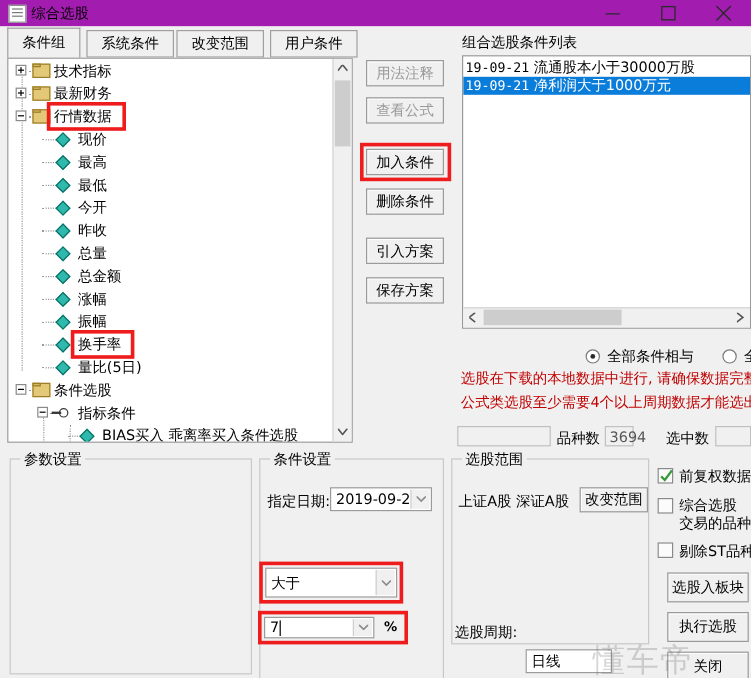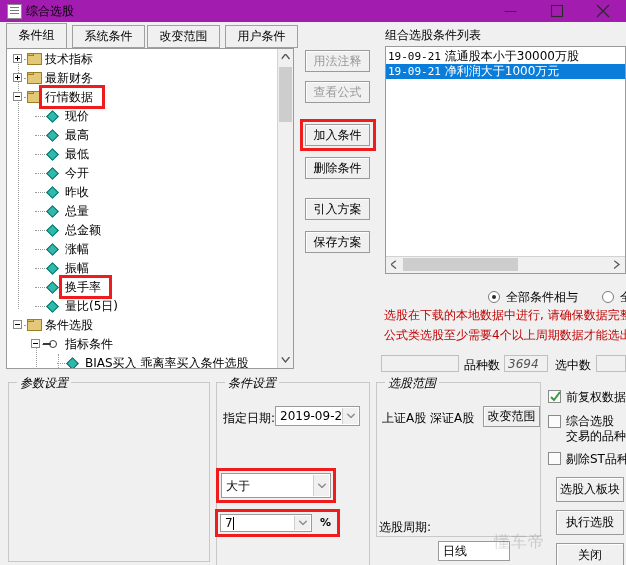--- a/index.html
+++ b/index.html
@@ -26,21 +26,21 @@
   .tab{position:absolute;top:3px;height:21px;line-height:20px;text-align:center;
        background:#f0f0f0;border:1px solid #a0a0a0;font-size:12px;cursor:default;}
   .tab.sel{top:1px;height:24px;line-height:23px;background:#f0f0f0;border-bottom-color:#f0f0f0;}
 
   
   .btn{position:absolute;background:#f0f0f0;border:1px solid #9a9a9a;
        font-size:12px;text-align:center;cursor:default;color:#000;box-sizing:border-box;
        box-shadow:inset 1px 1px 0 #fdfdfd;}
   .btn.dis{color:#9a9a9a;}
   .grp{position:absolute;border:1px solid #c8c8c8;box-sizing:border-box;}
-  .grp>.lab{position:absolute;top:-8px;left:8px;background:#f0f0f0;padding:0 3px;font-size:12px;font-style:italic;}
+  .grp>.lab{position:absolute;top:-8px;left:8px;background:#f0f0f0;padding:0 3px;font-size:12px;}
 
   
   .treebox{position:absolute;left:6px;top:48px;width:288px;height:321px;background:#fff;border:1px solid #9a9a9a;box-sizing:border-box;overflow:hidden;}
   .tnode{position:absolute;height:19px;line-height:19px;white-space:nowrap;font-size:12px;cursor:default;}
   .exp{position:absolute;width:9px;height:9px;border:1px solid #8a8a8a;background:#fff;box-sizing:border-box;}
   .exp b{position:absolute;left:1px;top:3px;width:5px;height:1px;background:#000;}
   .exp i{position:absolute;left:3px;top:1px;width:1px;height:5px;background:#000;}
   .folder{position:absolute;width:15px;height:12px;}
   .folder .bk{position:absolute;left:0;top:0;width:15px;height:12px;background:#e3c878;border:1px solid #9b7d2a;box-sizing:border-box;}
   .folder .tb{position:absolute;left:0;top:0;width:7px;height:3px;background:#d8b85e;border:1px solid #9b7d2a;box-sizing:border-box;}
@@ -81,21 +81,21 @@
   .combo .arw svg{position:absolute;left:50%;top:50%;transform:translate(-50%,-50%);}
   .caret{position:absolute;width:1px;background:#000;}
 
   
   .hl{position:absolute;border:3px solid #ee1c1c;box-sizing:border-box;pointer-events:none;}
 
   
   .sfield{position:absolute;background:#f0f0f0;border:1px solid #c0c0c0;box-sizing:border-box;}
 
   .wm{position:absolute;left:494px;top:532px;width:132px;height:30px;
-      font-size:16px;color:rgba(120,120,120,.30);letter-spacing:1px;
+      font-size:27px;color:rgba(120,120,120,.30);letter-spacing:1px;
       font-family:"DejaVu Sans","Liberation Sans",sans-serif;white-space:nowrap;pointer-events:none;}
 </style>
 </head>
 <body>
 
 <div class="app">
 
   <div class="titlebar">
     <div class="title-ico">
         <i></i>
@@ -305,21 +305,21 @@
   <div class="rad on" style="left:488px;top:291px;"></div>
   <div class="stx" style="left:506px;top:289px;">全部条件相与</div>
   <div class="rad" style="left:602px;top:291px;"></div>
   <div class="stx" style="left:620px;top:289px;">全部条件相或</div>
 
   <div class="stx red" style="left:384px;top:307px;">选股在下载的本地数据中进行, 请确保数据完整</div>
   <div class="stx red" style="left:384px;top:327px;">公式类选股至少需要4个以上周期数据才能选出</div>
 
   <div class="sfield" style="left:381px;top:355px;width:78px;height:17px;"></div>
   <div class="stx" style="left:464px;top:357px;">品种数</div>
-  <div class="sfield" style="left:504px;top:355px;width:44px;height:17px;font-style:italic;">
+  <div class="sfield" style="left:504px;top:355px;width:24px;height:17px;">
     <span class="stx" style="left:3px;top:1px;color:#555;">3694</span>
   </div>
   <div class="stx" style="left:555px;top:357px;">选中数</div>
   <div class="sfield" style="left:596px;top:355px;width:30px;height:17px;">
     <span class="stx" style="left:3px;top:1px;"></span>
   </div>
 
   <div class="grp" style="left:8px;top:382px;width:202px;height:180px;">
     <span class="lab">参数设置</span>
   </div>

